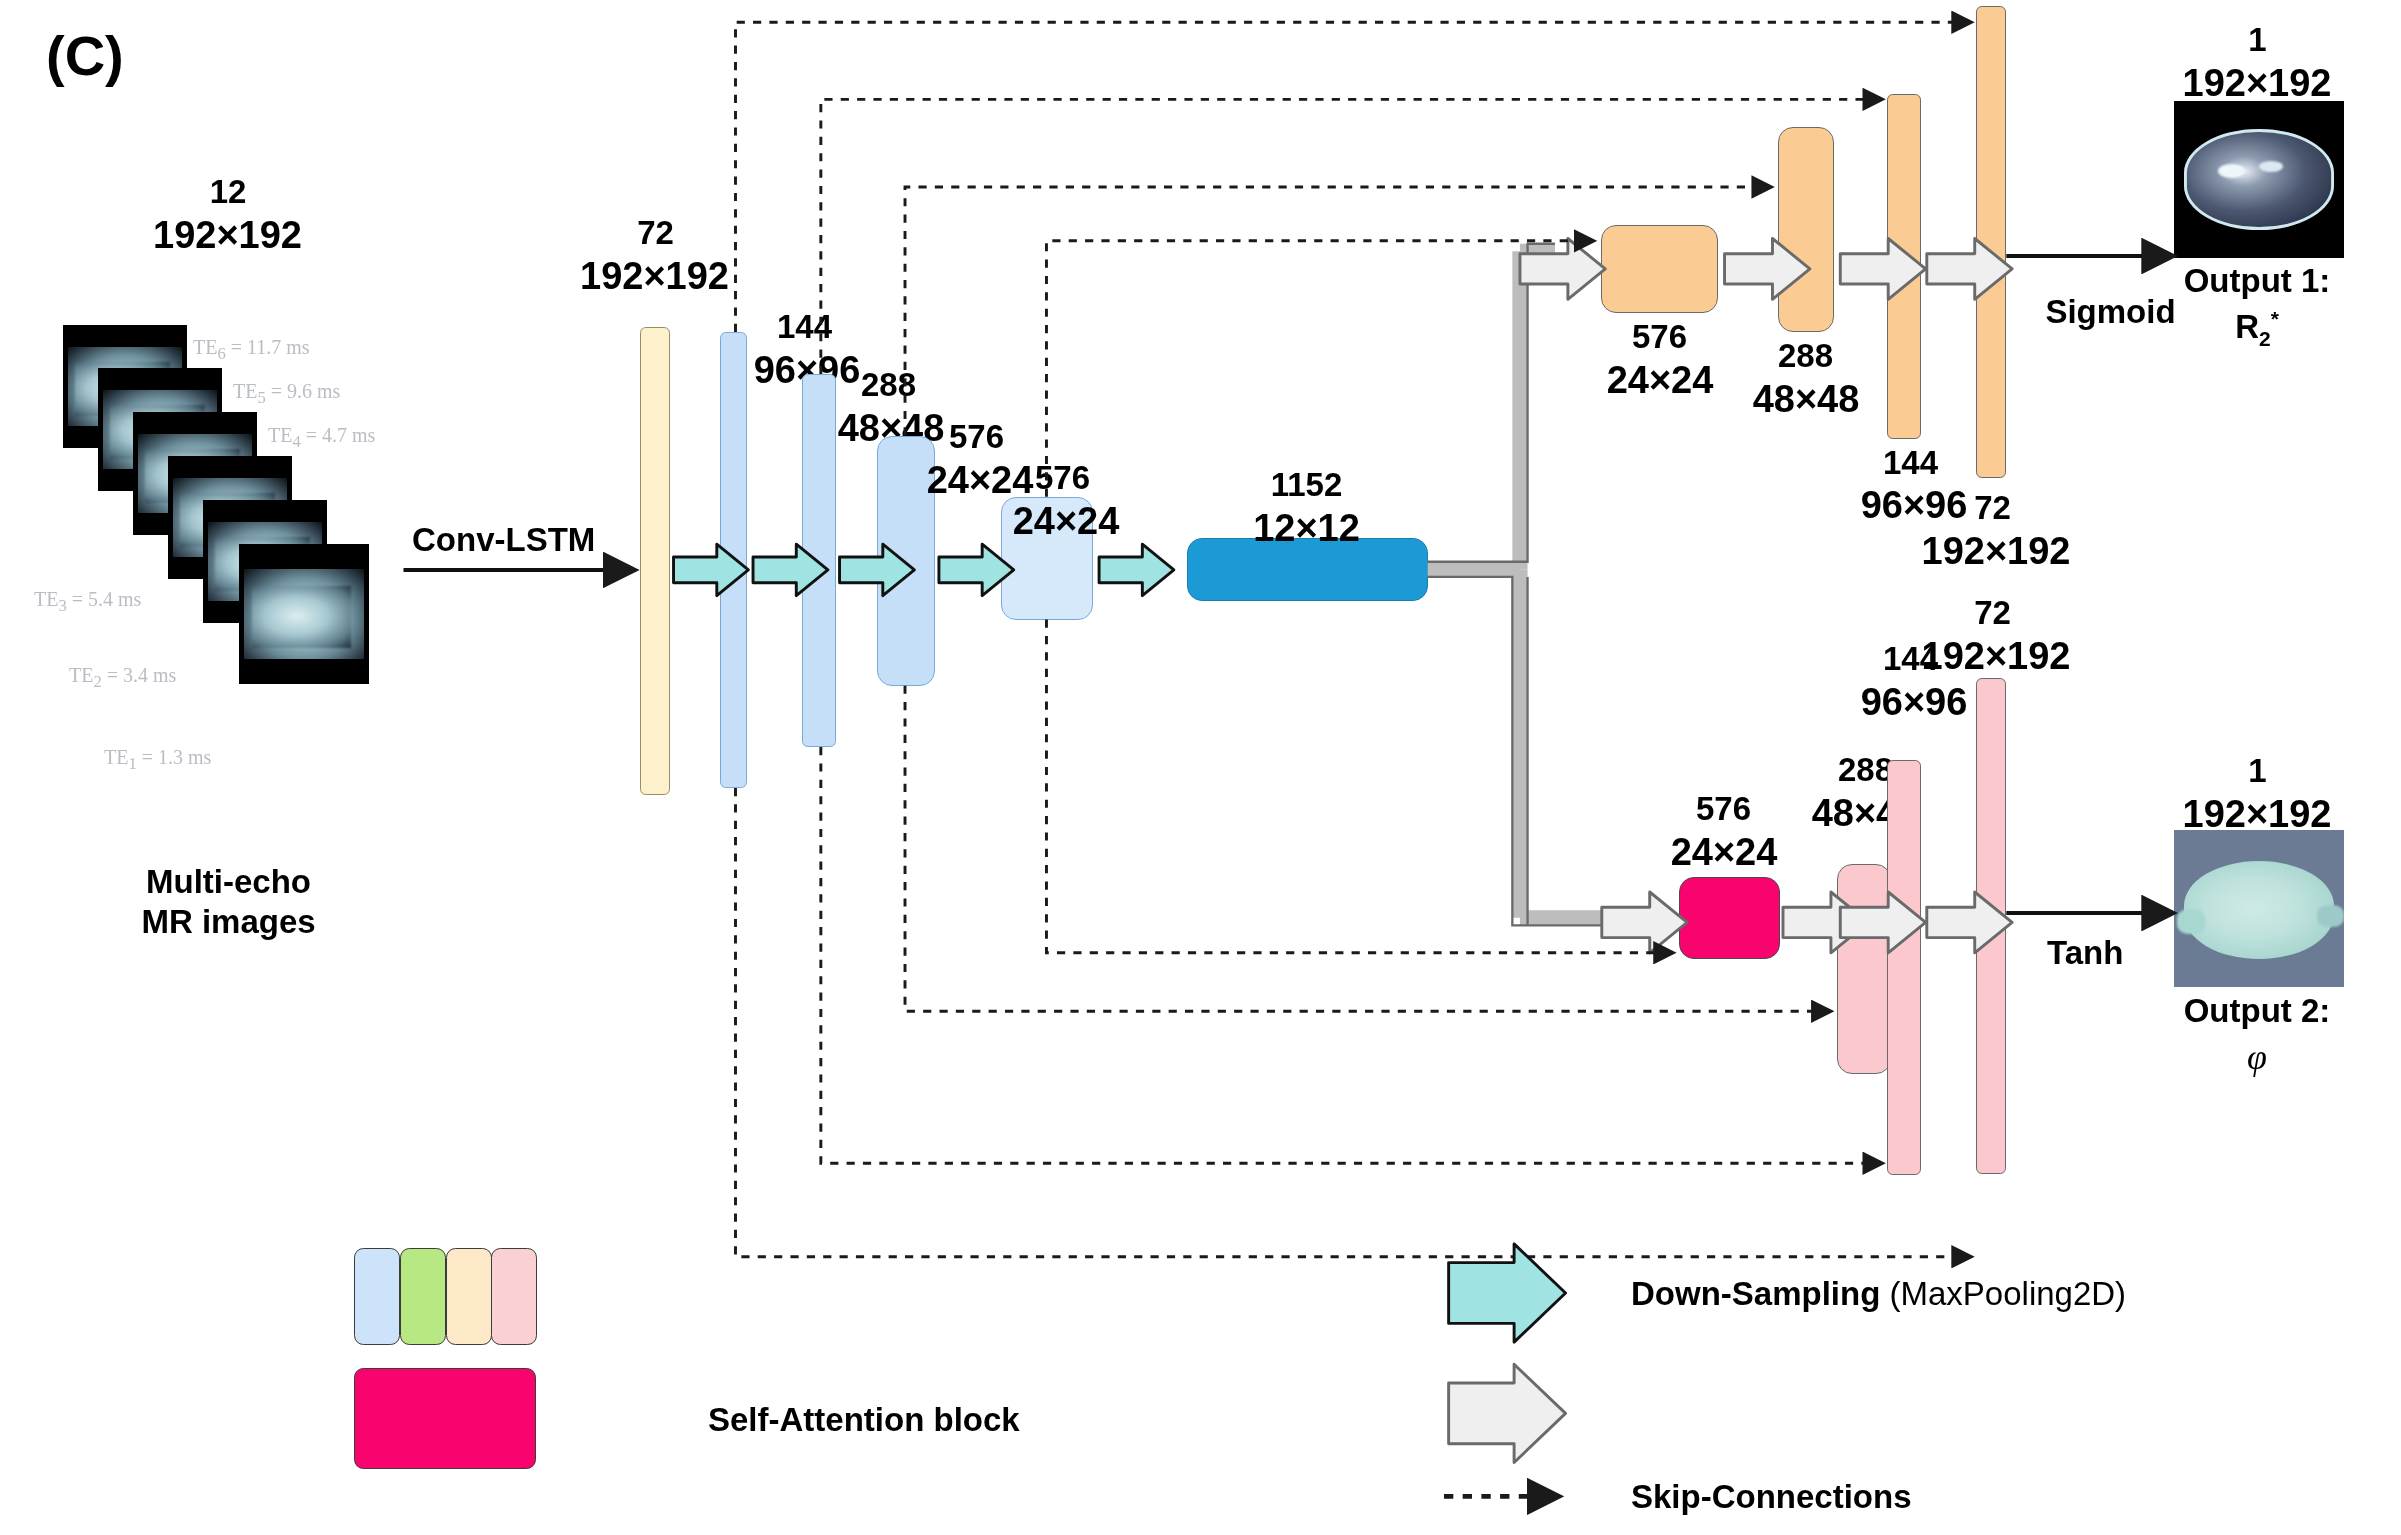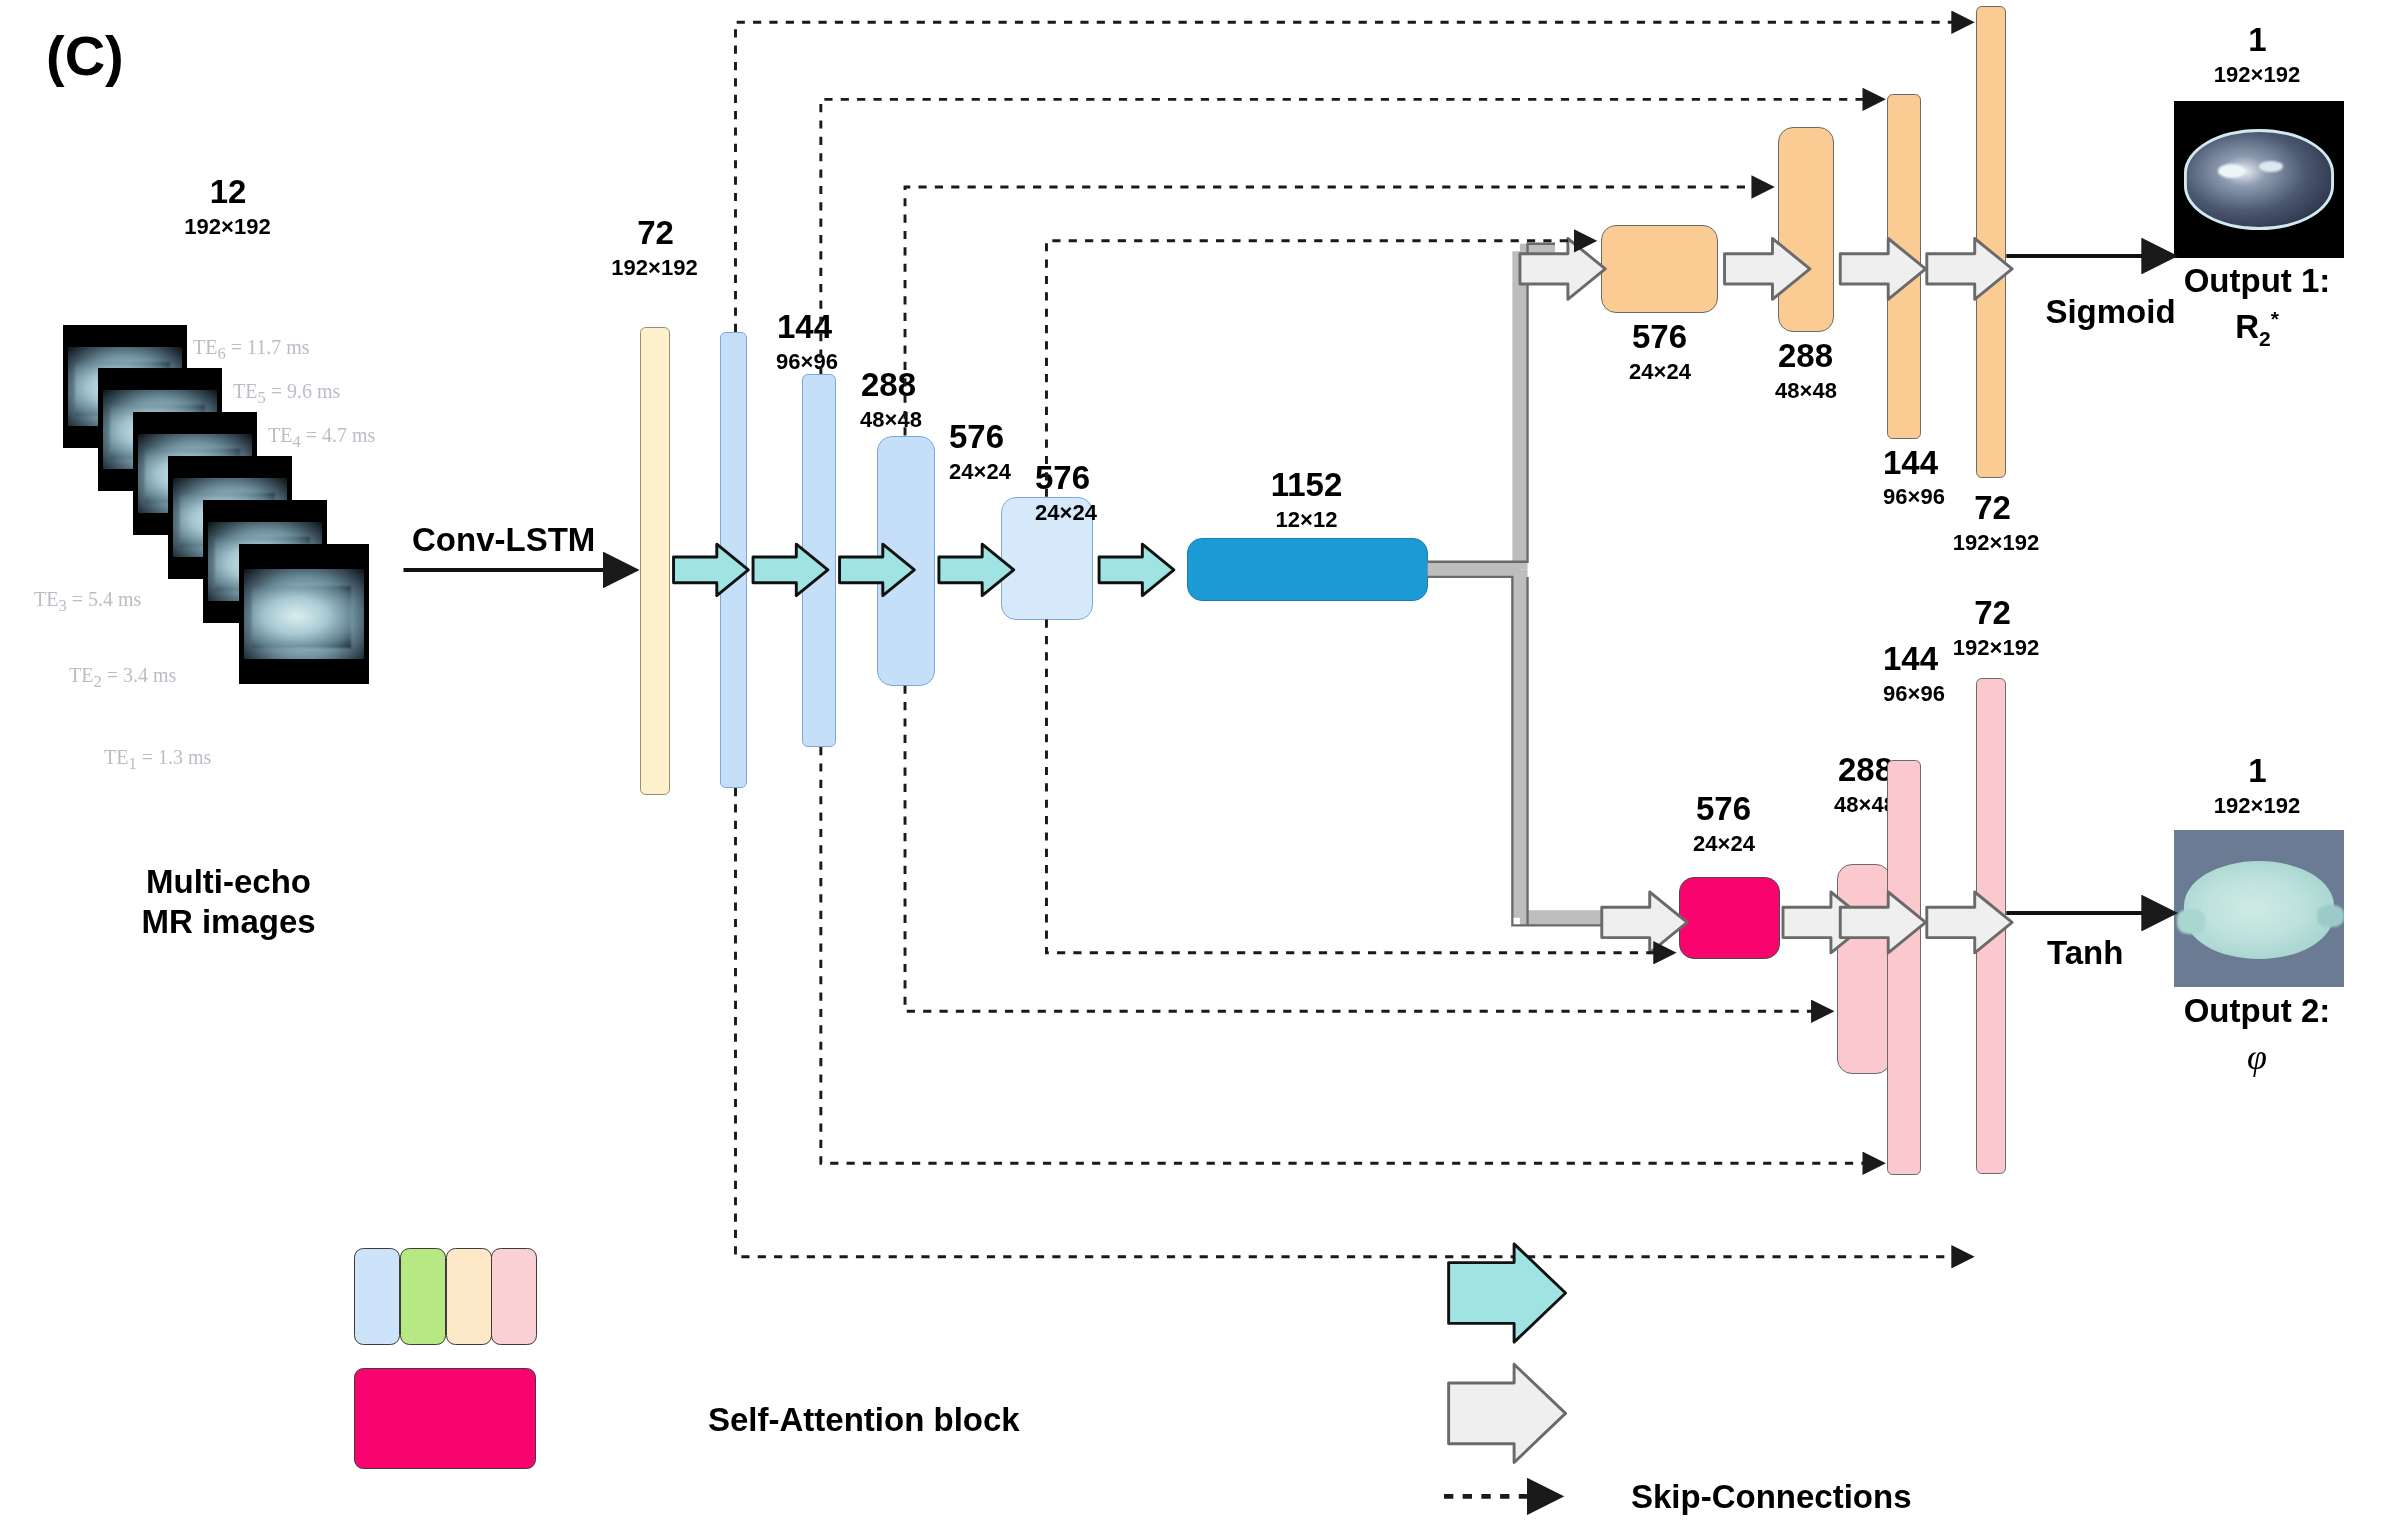--- a/index.html
+++ b/index.html
@@ -1,20 +1,20 @@
 <!DOCTYPE html>
 <html style="font-size:9.4px"><head>
 <meta charset="utf-8">
 <style>
   html,body{margin:0;padding:0;background:#ffffff;}
   body{font-family:"Liberation Sans",sans-serif;}
   #stage{position:relative;width:2401px;height:1535px;background:#fff;overflow:hidden;}
 
   .lbl{position:absolute;font-weight:bold;color:#000;line-height:1.06;text-align:center;white-space:nowrap;}
-  .dim{font-size:22px;font-weight:bold;}
+  .dim{font-size:38px;font-weight:bold;}
   .big{font-size:33px;font-weight:bold;}
   .te{position:absolute;font-family:"Liberation Serif",serif;font-size:20px;color:#b9bdc4;white-space:nowrap;font-weight:normal;}
 
   .panelC{position:absolute;left:46px;top:23.4px;font-size:56px;font-weight:bold;color:#000;font-family:"Liberation Sans",sans-serif;}
 
   .blk{position:absolute;box-sizing:border-box;}
   .blk.r  {border-radius:5.8px;}
   .blk.r2 {border-radius:15px;}
 
   .mr{position:absolute;background:#000;overflow:hidden;}
@@ -296,16 +296,20 @@
       <path d="M2478,2366 L2590,2366 L2590,2334 L2678,2418 L2590,2502 L2590,2470 L2478,2470 z" fill="#efefef" stroke="#6a6a6a" stroke-width="5" stroke-linejoin="round"></path>
     </g>
     <g>
       <line x1="2470" y1="2560" x2="2660" y2="2560" stroke="#1a1a1a" stroke-width="8" stroke-dasharray="16 16" marker-end="url(#skipArrow)"></line>
       <marker id="skipArrow2" markerWidth="8" markerHeight="8" refX="6" refY="4" orient="auto">
         <path d="M0,0 L8,4 L0,8 z" fill="#1a1a1a"></path>
       </marker>
     </g>
   </svg>
 
+  <div class="legendTxt" style="left:1631px;top:1275px;">
+    <span>Down-Sampling</span>
+    <span class="thin">(MaxPooling2D)</span>
+  </div>
   <div class="legendTxt" style="left:1631px;top:1478px;">Skip-Connections</div>
 
 </div>
 
 
 </body></html>

